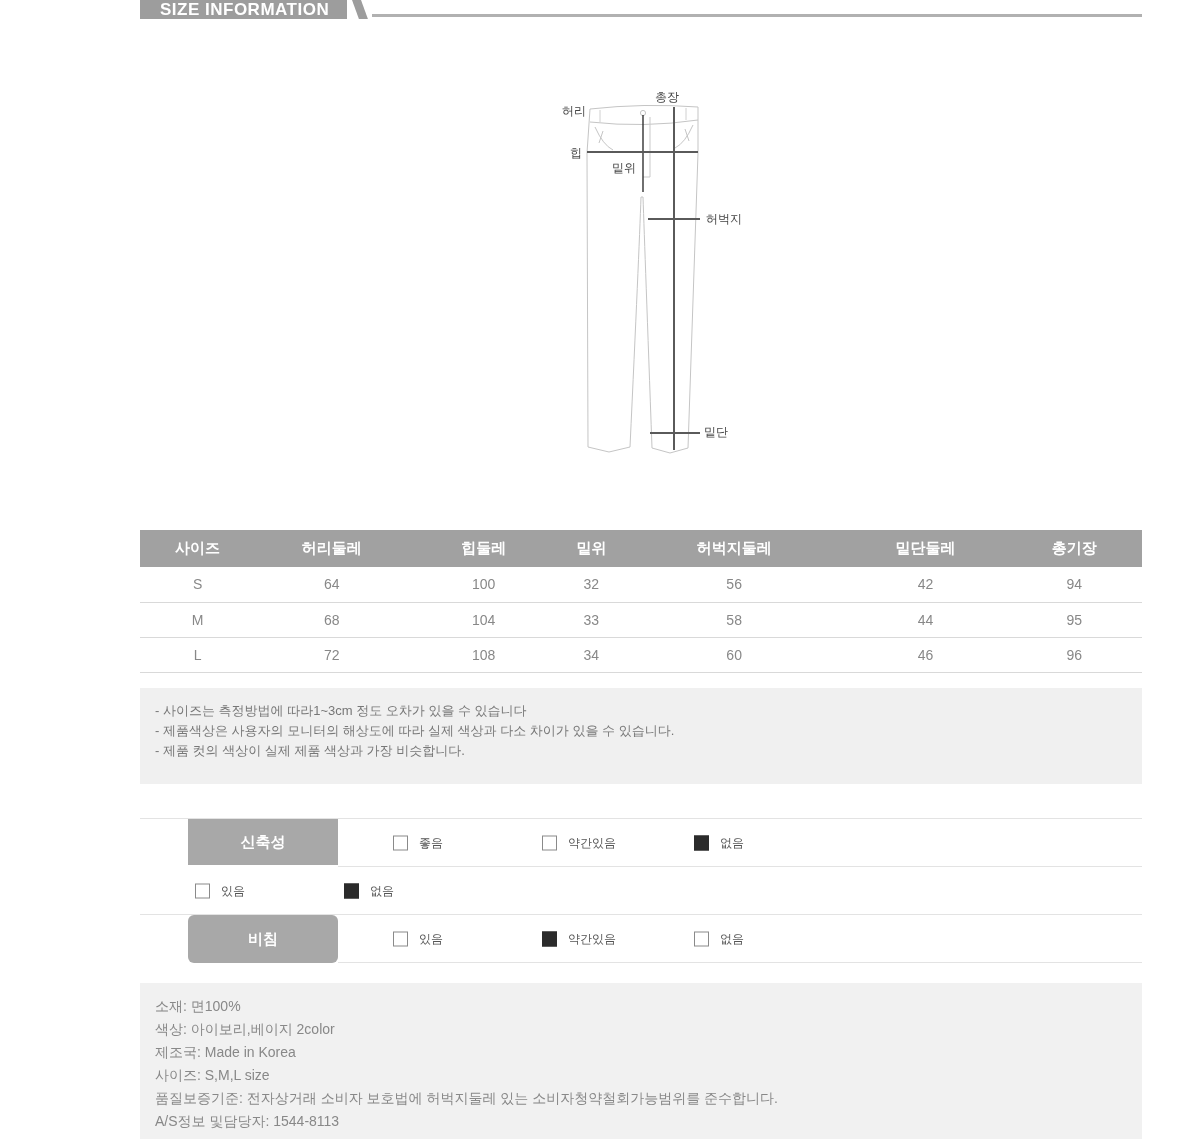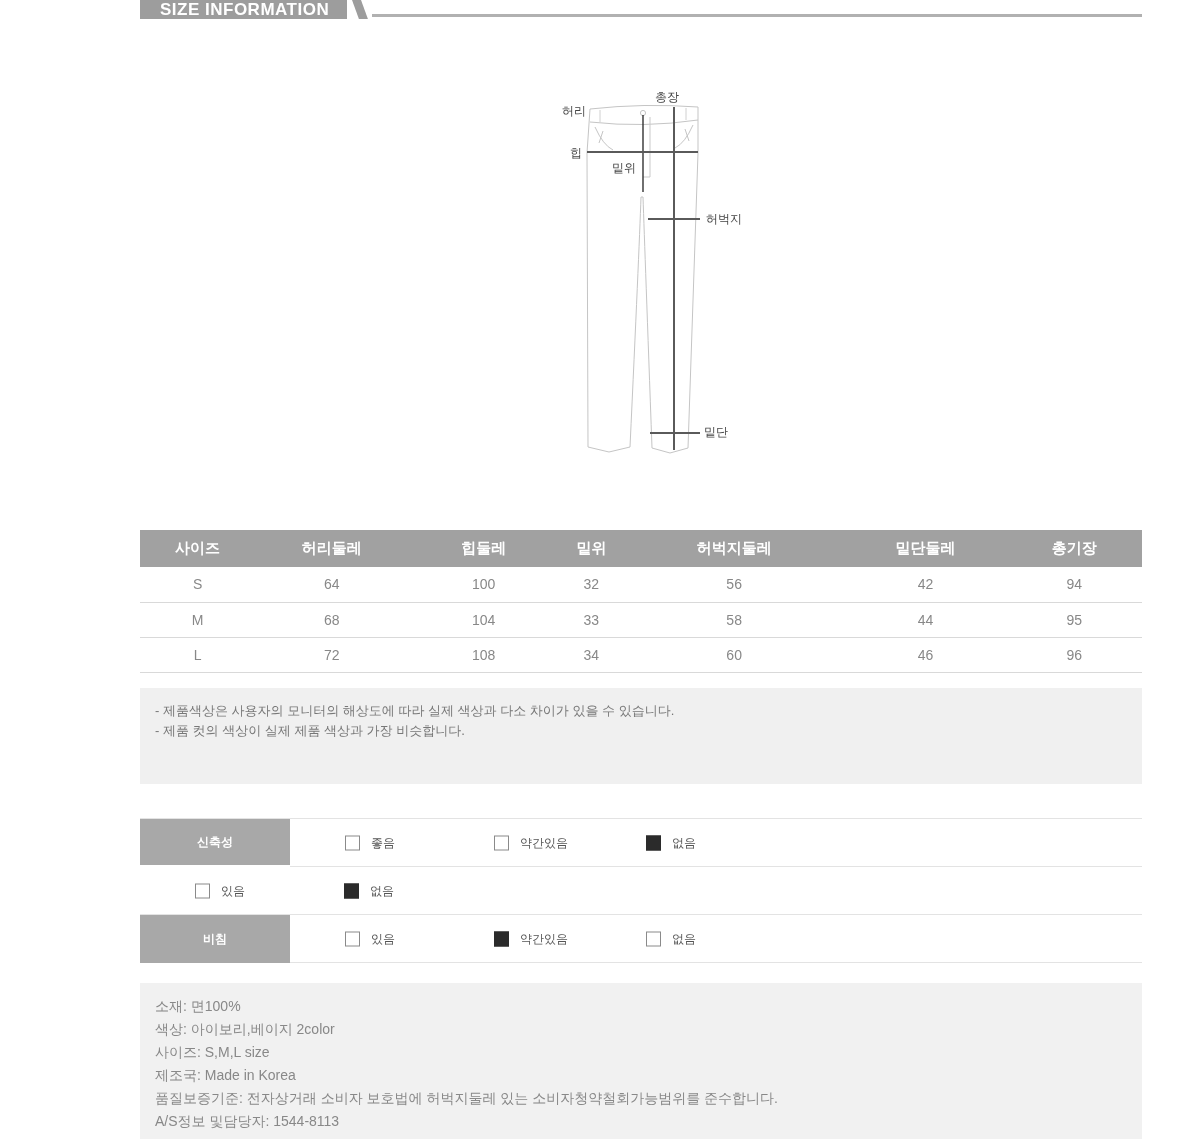--- a/index.html
+++ b/index.html
@@ -24,23 +24,23 @@
   .size-table td { color:#888; font-size:14px; height:35px; text-align:center; border-bottom:1px solid #d9d9d9; background:#fff; }
 
   
   .notes { position:absolute; left:140px; top:688px; width:1002px; height:96px;
     background:#f0f0f0; padding:13px 20px 0 15px; }
   .notes div { color:#777; font-size:13px; line-height:20px; white-space:nowrap; }
 
   
   .props { position:absolute; left:140px; top:818px; width:1002px; border-top:1px solid #e3e3e3; }
   .prop-row { display:flex; height:48px; }
-  .prop-label { width:150px; background:#a8a8a8; color:#fff; font-size:12px; font-weight:700;
-    display:flex; align-items:center; justify-content:center; border-bottom:2px solid #fff; }
-  .prop-row:last-child .prop-label { border-bottom:none; }
+  .prop-label { width:150px; background:#a8a8a8; color:#fff; font-size:15px; font-weight:700;
+    display:flex; align-items:center; justify-content:center; border-bottom:2px solid #fff;margin-left:48px; }
+  .prop-row:last-child .prop-label { border-bottom:none;border-radius:6px; }
   .prop-content { flex:1; position:relative; border-bottom:1px solid #e3e3e3; background:#fff; }
   .opt { position:absolute; top:50%; transform:translateY(-50%); display:flex; align-items:center; }
   .opt-0 { left:55px; } .opt-1 { left:204px; } .opt-2 { left:356px; }
   .cbox { width:15px; height:15px; border:1px solid #8a8a8a; background:#fff; display:inline-block; }
   .cbox.checked { background:#2b2b2b; border-color:#2b2b2b; }
   .opt .olabel { margin-left:11px; color:#555; font-size:12px; }
 
   
   .info { position:absolute; left:140px; top:983px; width:1002px; height:156px;
     background:#f1f1f1; padding:12px 20px 0 15px; }
@@ -132,20 +132,21 @@
         <td>108</td>
         <td>34</td>
         <td>60</td>
         <td>46</td>
         <td>96</td>
       </tr>
     </tbody>
   </table>
 
   <div class="notes">
+    <div>- 사이즈는 측정방법에 따라1~3cm 정도 오차가 있을 수 있습니다</div>
     <div>- 제품색상은 사용자의 모니터의 해상도에 따라 실제 색상과 다소 차이가 있을 수 있습니다.</div>
     <div>- 제품 컷의 색상이 실제 제품 색상과 가장 비슷합니다.</div>
   </div>
 
   <div class="props">
 
     <div class="prop-row">
       <div class="prop-label">신축성</div>
       <div class="prop-content">
         <span class="opt opt-0">
@@ -192,19 +193,19 @@
           <span class="olabel">없음</span>
         </span>
       </div>
     </div>
 
   </div>
 
   <div class="info">
     <div>소재: 면100%</div>
     <div>색상: 아이보리,베이지 2color</div>
+    <div>제조국: Made in Korea</div>
     <div>사이즈: S,M,L size</div>
-    <div>제조국: Made in Korea</div>
     <div>품질보증기준: 전자상거래 소비자 보호법에 허벅지둘레 있는 소비자청약철회가능범위를 준수합니다.</div>
     <div>A/S정보 및담당자: 1544-8113</div>
   </div>
 
 </div>
 
 </body></html>

